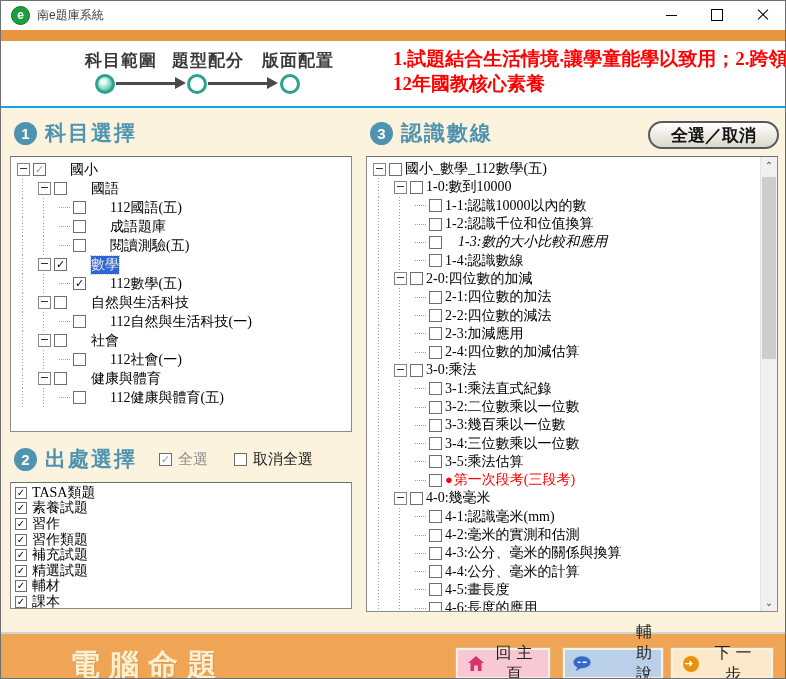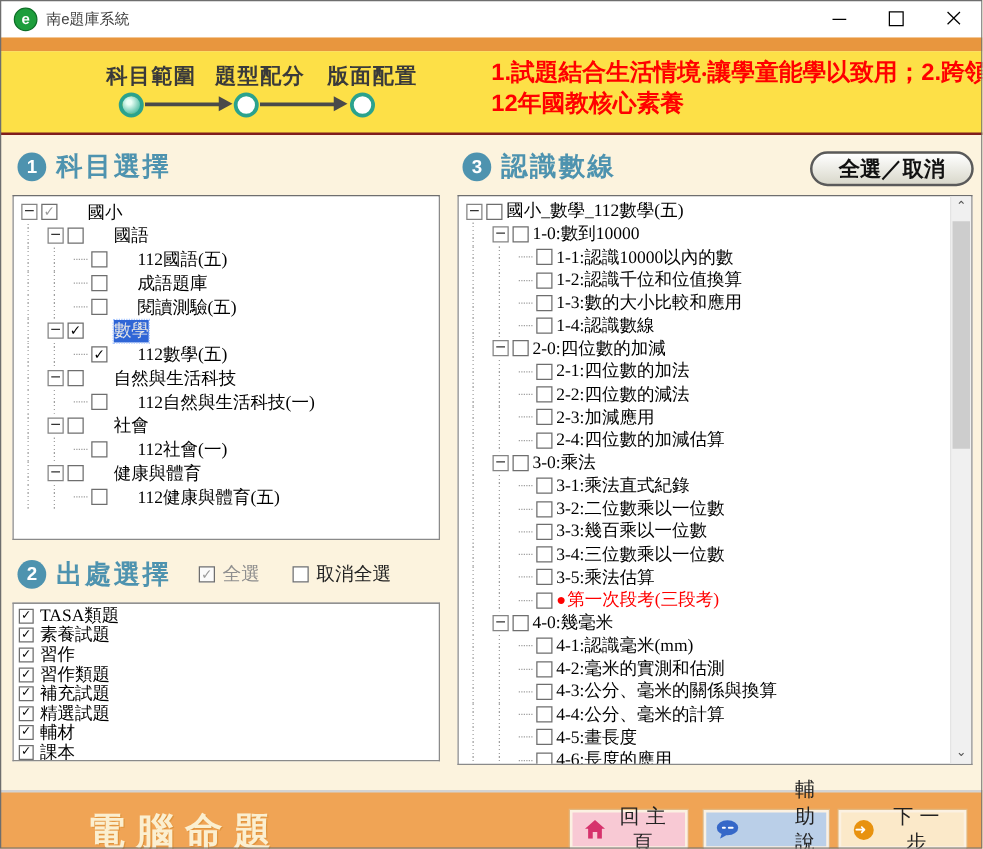--- a/index.html
+++ b/index.html
@@ -16,21 +16,21 @@
   .win-controls{margin-left:auto;display:flex;height:100%;}
   .win-btn{width:46px;height:100%;display:flex;align-items:center;justify-content:center;}
   .glyph-min{width:11px;height:1px;background:#000;}
   .glyph-max{width:10px;height:10px;border:1px solid #000;}
   .glyph-close{position:relative;width:12px;height:12px;}
   .glyph-close::before,.glyph-close::after{content:"";position:absolute;left:-1px;top:5px;width:14px;height:1px;background:#000;}
   .glyph-close::before{transform:rotate(45deg);} .glyph-close::after{transform:rotate(-45deg);}
 
   
   .orange-top{position:absolute;top:30px;left:0;right:0;height:11px;background:#E8963E;}
-  .steps-bar{position:absolute;top:41px;left:0;right:0;height:65px;background:#fde047;border-bottom:2px solid #7f1d1d;}
+  .steps-bar{position:absolute;top:41px;left:0;right:0;height:65px;background:#ffffff;border-bottom:2px solid #0ea5e9;font-family:Liberation Serif, serif;}
   .step-label{position:absolute;top:8px;font-size:17px;font-weight:bold;color:#3a3a3a;letter-spacing:1px;}
   .step-circle{position:absolute;top:33px;width:14px;height:14px;border:3px solid #2BA28D;border-radius:50%;background:#fff;}
   .step-circle.active{background:radial-gradient(circle at 38% 35%, #eafff6 15%, #49b99e 80%);}
   .arrow-line{position:absolute;top:41px;height:3px;background:#4a4a4a;}
   .arrow-line::after{content:"";position:absolute;right:-10px;top:-5px;border-left:11px solid #4a4a4a;
                      border-top:6.5px solid transparent;border-bottom:6.5px solid transparent;}
   .notice{position:absolute;left:393px;top:5px;width:393px;font-size:19px;font-weight:bold;color:#FF0000;
           line-height:25px;white-space:nowrap;overflow:hidden;}
 
   
@@ -304,21 +304,21 @@
           <span class="guide"></span>
           <span class="stub"></span>
           <span class="cb "></span>
           <span class="lbl" style="margin-left: 3px; text-align: center;">1-2:認識千位和位值換算</span>
         </div>
         <div class="trow">
           <span class="guide"></span>
           <span class="guide"></span>
           <span class="stub"></span>
           <span class="cb "></span>
-          <span class="lbl" style="margin-left: 3px;">1-3:數的大小比較和應用</span>
+          <span class="lbl" style="margin-left: 16px; font-style: italic;">1-3:數的大小比較和應用</span>
         </div>
         <div class="trow">
           <span class="guide"></span>
           <span class="guide"></span>
           <span class="stub"></span>
           <span class="cb "></span>
           <span class="lbl" style="margin-left: 3px;">1-4:認識數線</span>
         </div>
         <div class="trow">
           <span class="guide"></span>

